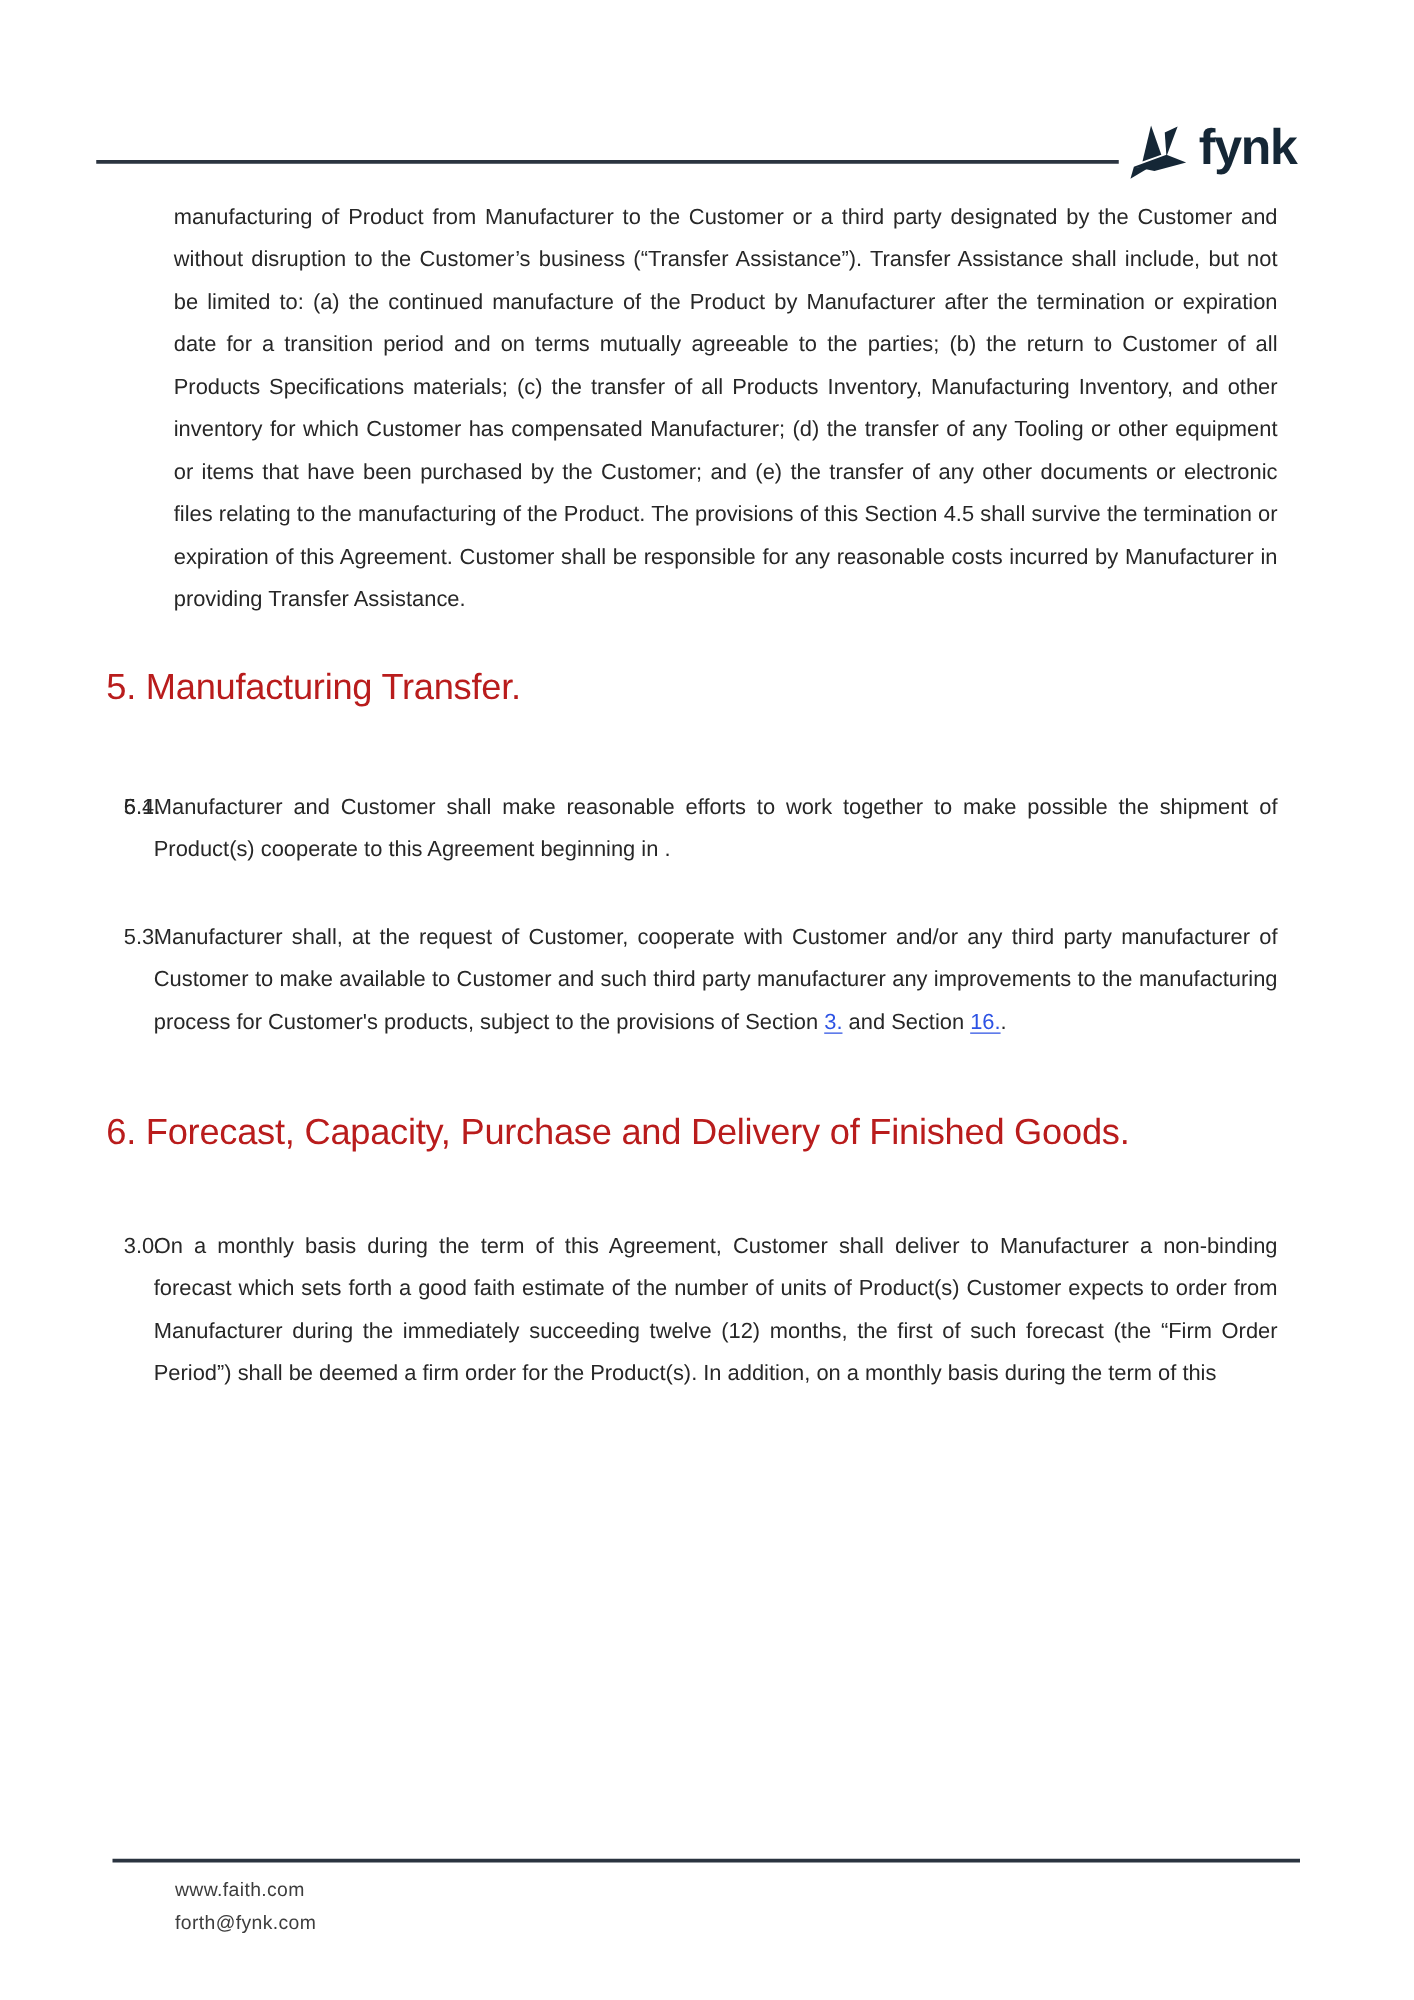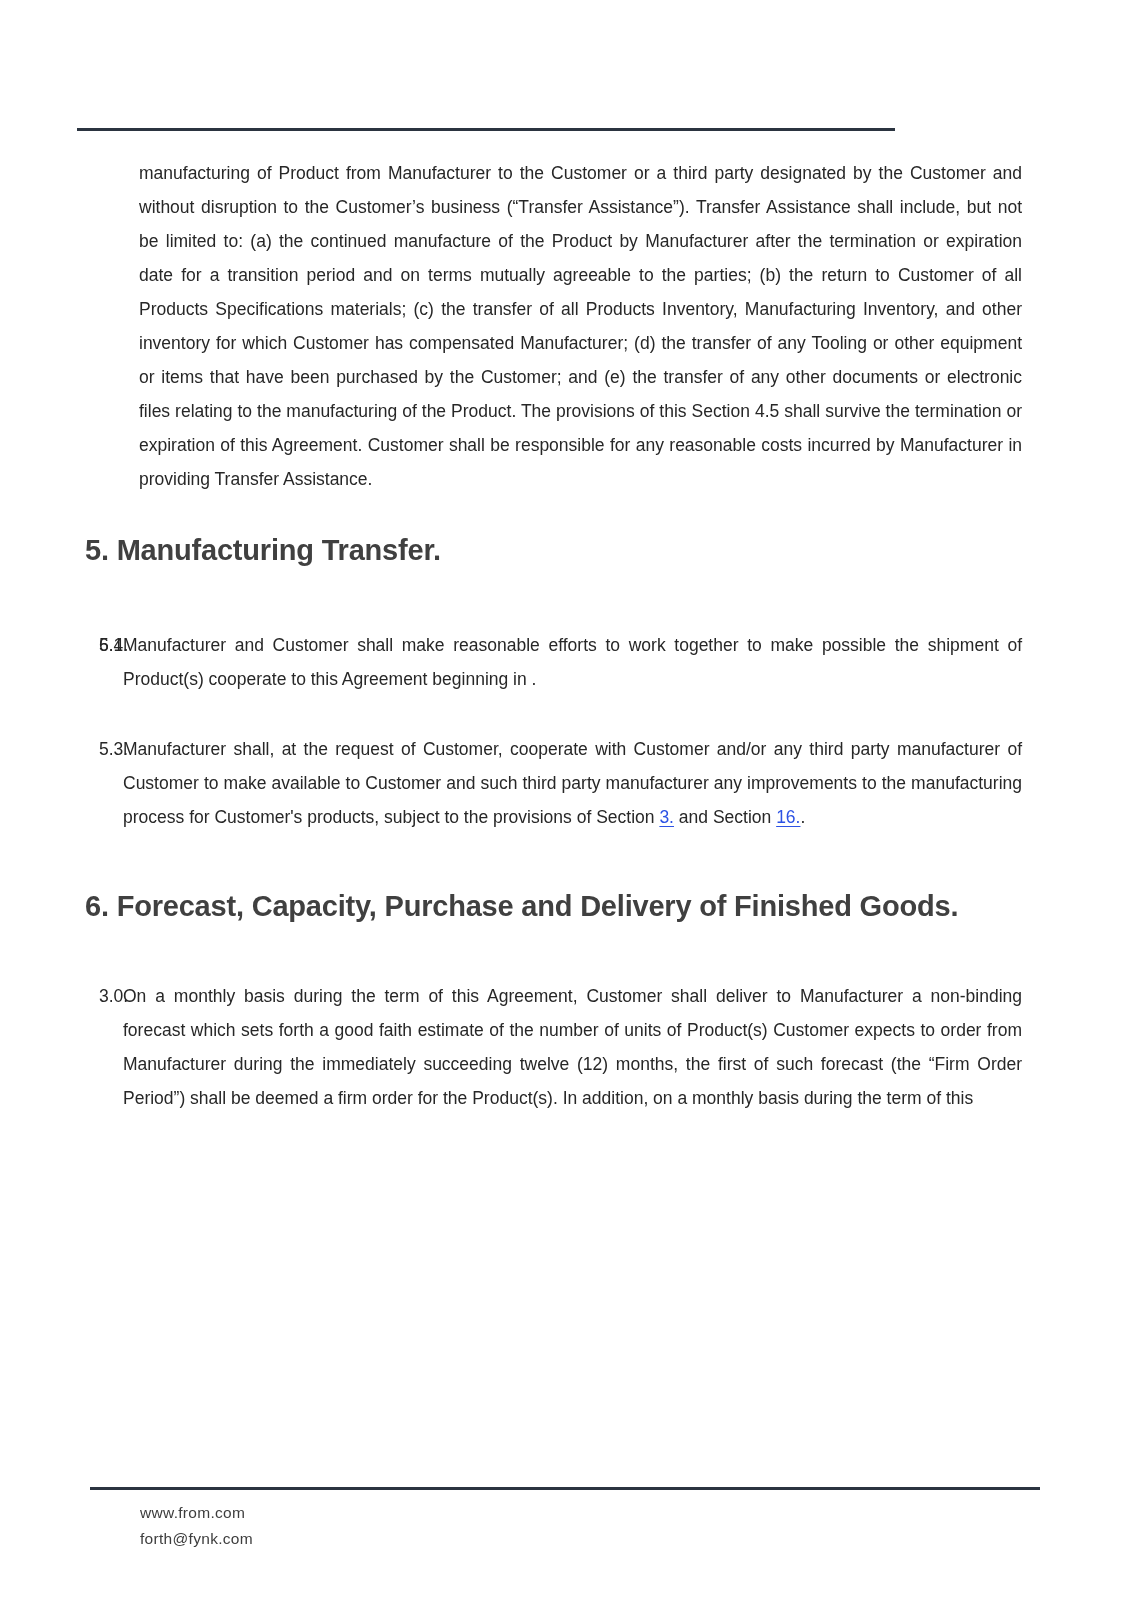--- a/index.html
+++ b/index.html
@@ -41,24 +41,24 @@
     width: 937px;
     font-size: 17.5px;
     line-height: 34px;
   }
   .para {
     margin: 0 0 0 54px;
     text-align: justify;
   }
   .heading {
     font-size: 29px;
-    font-weight: 700;
+    font-weight: 400;
     line-height: 36px;
     letter-spacing: -0.2px;
-    color: #404040;
+    color: #b91c1c;
     margin: 0;
   }
   .heading-5 { margin-top: 36px; margin-bottom: 60px; }
   .heading-6 { margin-top: 54px; margin-bottom: 55px; }
   .list-item {
     position: relative;
     padding-left: 38px;
     text-align: justify;
   }
   .list-item + .list-item { margin-top: 36px; }
@@ -89,20 +89,33 @@
     letter-spacing: 0.3px;
     color: #3d3d3d;
   }
 </style>
 </head>
 <body>
 
 <div class="page">
 
   <div class="header-rule"></div>
+  <div class="logo">
+    <span>
+      <svg viewBox="0 0 70 64" xmlns="http://www.w3.org/2000/svg">
+        <g fill="#152736">
+          <polygon points="26,2 38,36 16,44"></polygon>
+          <polygon points="42,10 57,3 44,38"></polygon>
+          <polygon points="6,50 44,36 67,45 30,55"></polygon>
+          <polygon points="6,50 22,52 2,64"></polygon>
+        </g>
+      </svg>
+    </span>
+    <span class="logo-text">fynk</span>
+  </div>
 
   <div class="content">
 
     <p class="para">manufacturing of Product from Manufacturer to the Customer or a third party designated by the Customer and without disruption to the Customer’s business (“Transfer Assistance”). Transfer Assistance shall include, but not be limited to: (a) the continued manufacture of the Product by Manufacturer after the termination or expiration date for a transition period and on terms mutually agreeable to the parties; (b) the return to Customer of all Products Specifications materials; (c) the transfer of all Products Inventory, Manufacturing Inventory, and other inventory for which Customer has compensated Manufacturer; (d) the transfer of any Tooling or other equipment or items that have been purchased by the Customer; and (e) the transfer of any other documents or electronic files relating to the manufacturing of the Product. The provisions of this Section 4.5 shall survive the termination or expiration of this Agreement. Customer shall be responsible for any reasonable costs incurred by Manufacturer in providing Transfer Assistance.</p>
 
     <h2 class="heading heading-5">5. Manufacturing Transfer.</h2>
 
     <div class="list-item">
       <span class="num">5.1.</span>
     </div>
@@ -121,17 +134,17 @@
 
     <div class="list-item">
       <span class="num">3.0.</span>
       <span>On a monthly basis during the term of this Agreement, Customer shall deliver to Manufacturer a non-binding forecast which sets forth a good faith estimate of the number of units of Product(s) Customer expects to order from Manufacturer during the immediately succeeding twelve (12) months, the first of such forecast (the “Firm Order Period”) shall be deemed a firm order for the Product(s). In addition, on a monthly basis during the term of this</span>
     </div>
 
   </div>
 
   <div class="footer-rule"></div>
   <div class="footer-links">
-    <div>www.from.com</div>
+    <div>www.faith.com</div>
     <div>forth@fynk.com</div>
   </div>
 
 </div>
 
 </body></html>

